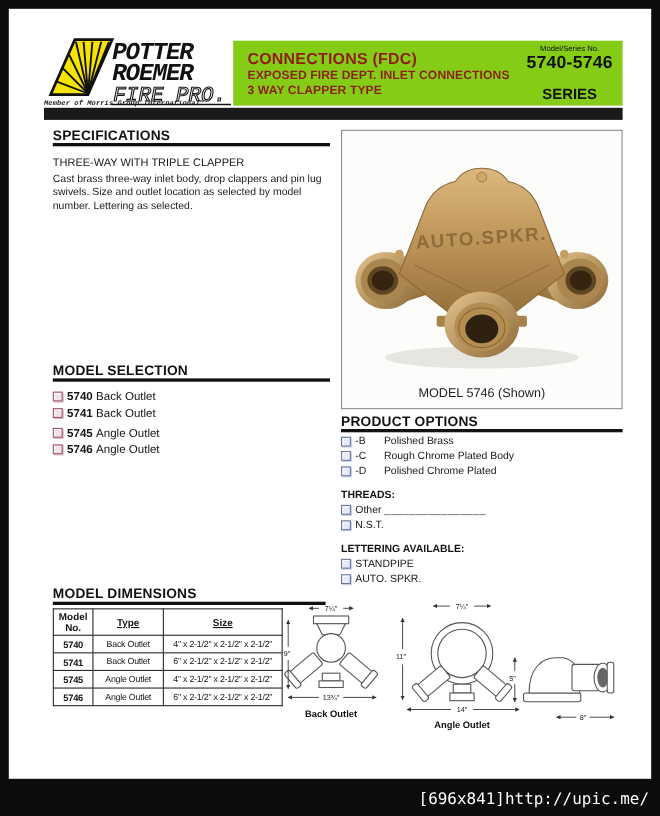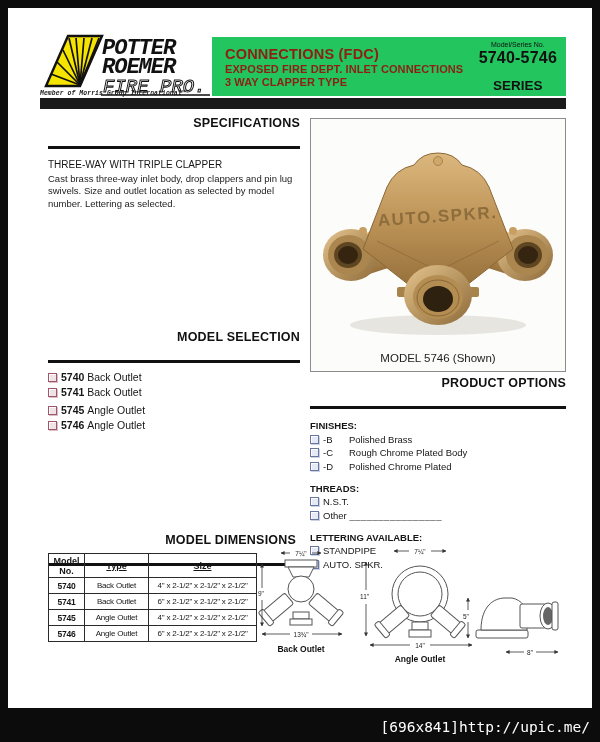--- a/index.html
+++ b/index.html
@@ -20,21 +20,21 @@
   .banner-title { font-size:14.5px; font-weight:bold; letter-spacing:.2px; }
   .banner-sub { font-size:11px; font-weight:bold; margin-top:1px; letter-spacing:.1px; }
   .banner-right { padding:4px 9px 0 0; text-align:center; color:#111; }
   .series-label { font-size:7px; }
   .series-range { font-size:16px; font-weight:bold; margin-top:1px; letter-spacing:.2px; }
   .series-word { font-size:13.5px; font-weight:bold; margin-top:11px; }
   .header-rule { position:absolute; left:32px; top:90px; width:526px; height:11px; background:#1a1a1a; }
 
   
   .sec-head { font-size:12.5px; font-weight:bold; color:#111; letter-spacing:.2px;
-    border-bottom:3px solid #111; padding-bottom:16px;text-align:right; }
+    border-bottom:3px solid #111; padding-bottom:0; }
 
   
   .spec-col { position:absolute; left:40px; top:108px; width:252px; }
   .spec-sub { font-size:10px; font-weight:normal; margin-top:10px; }
   .spec-body { font-size:9.5px; line-height:1.3; margin-top:3px; color:#222; }
 
   .model-sel { position:absolute; left:40px; top:322px; width:252px; }
   .ms-rows { margin-top:8px; }
   .ms-row { font-size:10.5px; margin-bottom:3px; white-space:nowrap; }
   .ms-row.gap { margin-top:6px; }
@@ -102,21 +102,21 @@
         <line x1="42" y1="55" x2="13" y2="44"></line>
       </g>
       <text x="64" y="24" font-size="22" font-weight="bold" font-style="italic" fill="#111" letter-spacing="-1">POTTER</text>
       <text x="64" y="43" font-size="22" font-weight="bold" font-style="italic" fill="#111" letter-spacing="-1">ROEMER</text>
       <text x="65" y="62" font-size="19" font-style="italic" fill="#ffffff" stroke="#111" stroke-width="1" letter-spacing="0">FIRE PRO.</text>
       <line x1="63" y1="65" x2="172" y2="65" stroke="#111" stroke-width="1.4"></line>
     </svg>
     <div class="logo-tagline">Member of Morris Group International™</div>
   </div>
 
-  <div class="banner" style="background:#22c55e">
+  <div class="banner" style="background:#84cc16">
     <div class="banner-left" style="color:#8E1F12">
       <div class="banner-title">CONNECTIONS (FDC)</div>
       <div class="banner-sub">EXPOSED FIRE DEPT. INLET CONNECTIONS</div>
       <div class="banner-sub">3 WAY CLAPPER TYPE</div>
     </div>
     <div class="banner-right">
       <div class="series-label">Model/Series No.</div>
       <div class="series-range">5740-5746</div>
       <div class="series-word">SERIES</div>
     </div>
@@ -191,46 +191,45 @@
       <ellipse cx="127" cy="178" rx="25" ry="22" fill="#b48d52"></ellipse>
       <ellipse cx="127" cy="179" rx="21" ry="18" fill="none" stroke="#8a6736" stroke-width="1"></ellipse>
       <ellipse cx="127" cy="180" rx="15" ry="13" fill="#2e2110"></ellipse>
     </svg>
     <div class="img-caption">MODEL 5746 (Shown)</div>
   </div>
 
   <div class="prod-opt">
     <div class="sec-head">PRODUCT OPTIONS</div>
 
-    <div class="po-group-head">FINISHES:</div>
     <div class="po-row">
       <span class="cb cb-blue"></span>
       <span class="po-code">-B</span>
       <span class="po-label">Polished Brass</span>
     </div>
     <div class="po-row">
       <span class="cb cb-blue"></span>
       <span class="po-code">-C</span>
       <span class="po-label">Rough Chrome Plated Body</span>
     </div>
     <div class="po-row">
       <span class="cb cb-blue"></span>
       <span class="po-code">-D</span>
       <span class="po-label">Polished Chrome Plated</span>
     </div>
 
     <div class="po-group-head">THREADS:</div>
     <div class="po-row">
       <span class="cb cb-blue"></span>
-      <span class="po-label">N.S.T.</span>
-    </div>
-    <div class="po-row">
-      <span class="cb cb-blue"></span>
       <span class="po-label">Other</span>&nbsp;
       <span class="other-blank">________________</span>
+    </div>
+    <div class="po-row">
+      <span class="cb cb-blue"></span>
+      <span class="po-label">N.S.T.</span>
     </div>
 
     <div class="po-group-head">LETTERING AVAILABLE:</div>
     <div class="po-row">
       <span class="cb cb-blue"></span>
       <span class="po-label">STANDPIPE</span>
     </div>
     <div class="po-row">
       <span class="cb cb-blue"></span>
       <span class="po-label">AUTO. SPKR.</span>

